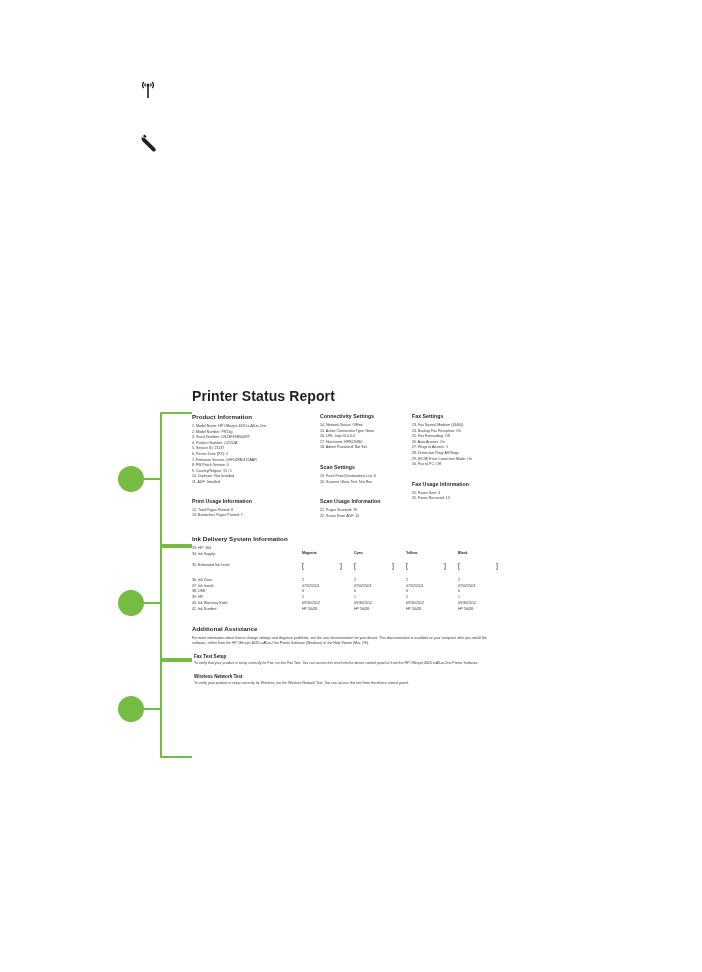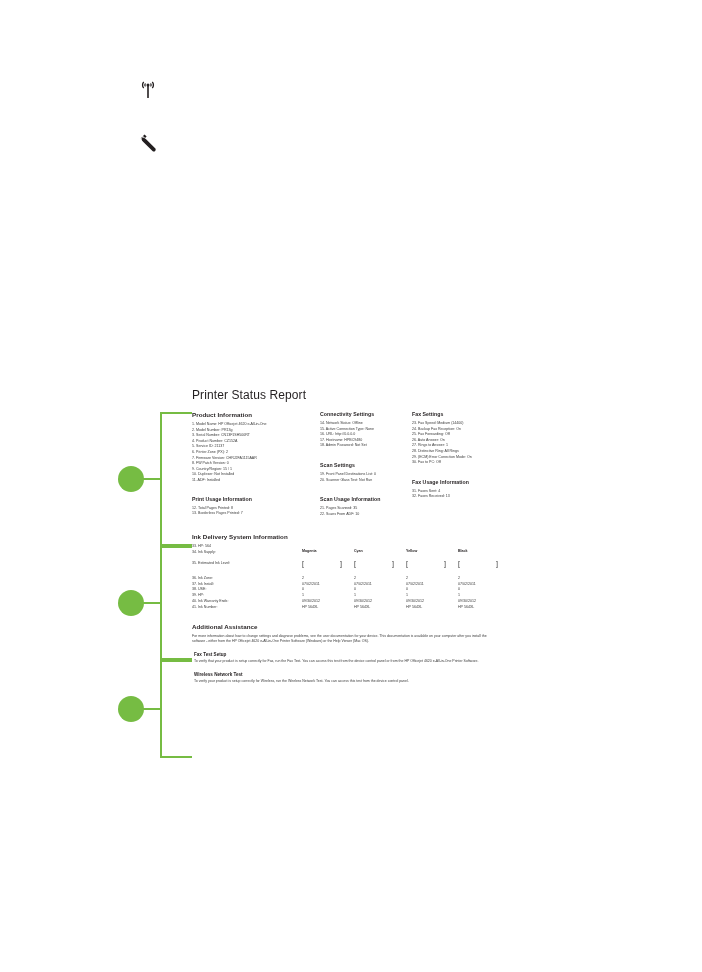--- a/index.html
+++ b/index.html
@@ -84,22 +84,22 @@
   .d3 { top: 296px; }
 
   
   .report {
     position: absolute;
     left: 192px;
     top: 388px;
     width: 320px;
   }
   .report-title {
-    font-size: 12px;
-    font-weight: normal;
+    font-size: 14px;
+    font-weight: bold;
     color: #231f20;
     margin: 0 0 9px 0;
     letter-spacing: 0.1px;
   }
   .sec-head {
     font-size: 6.2px;
     font-weight: bold;
     color: #231f20;
     margin: 0 0 4px 0;
     letter-spacing: 0.05px;

